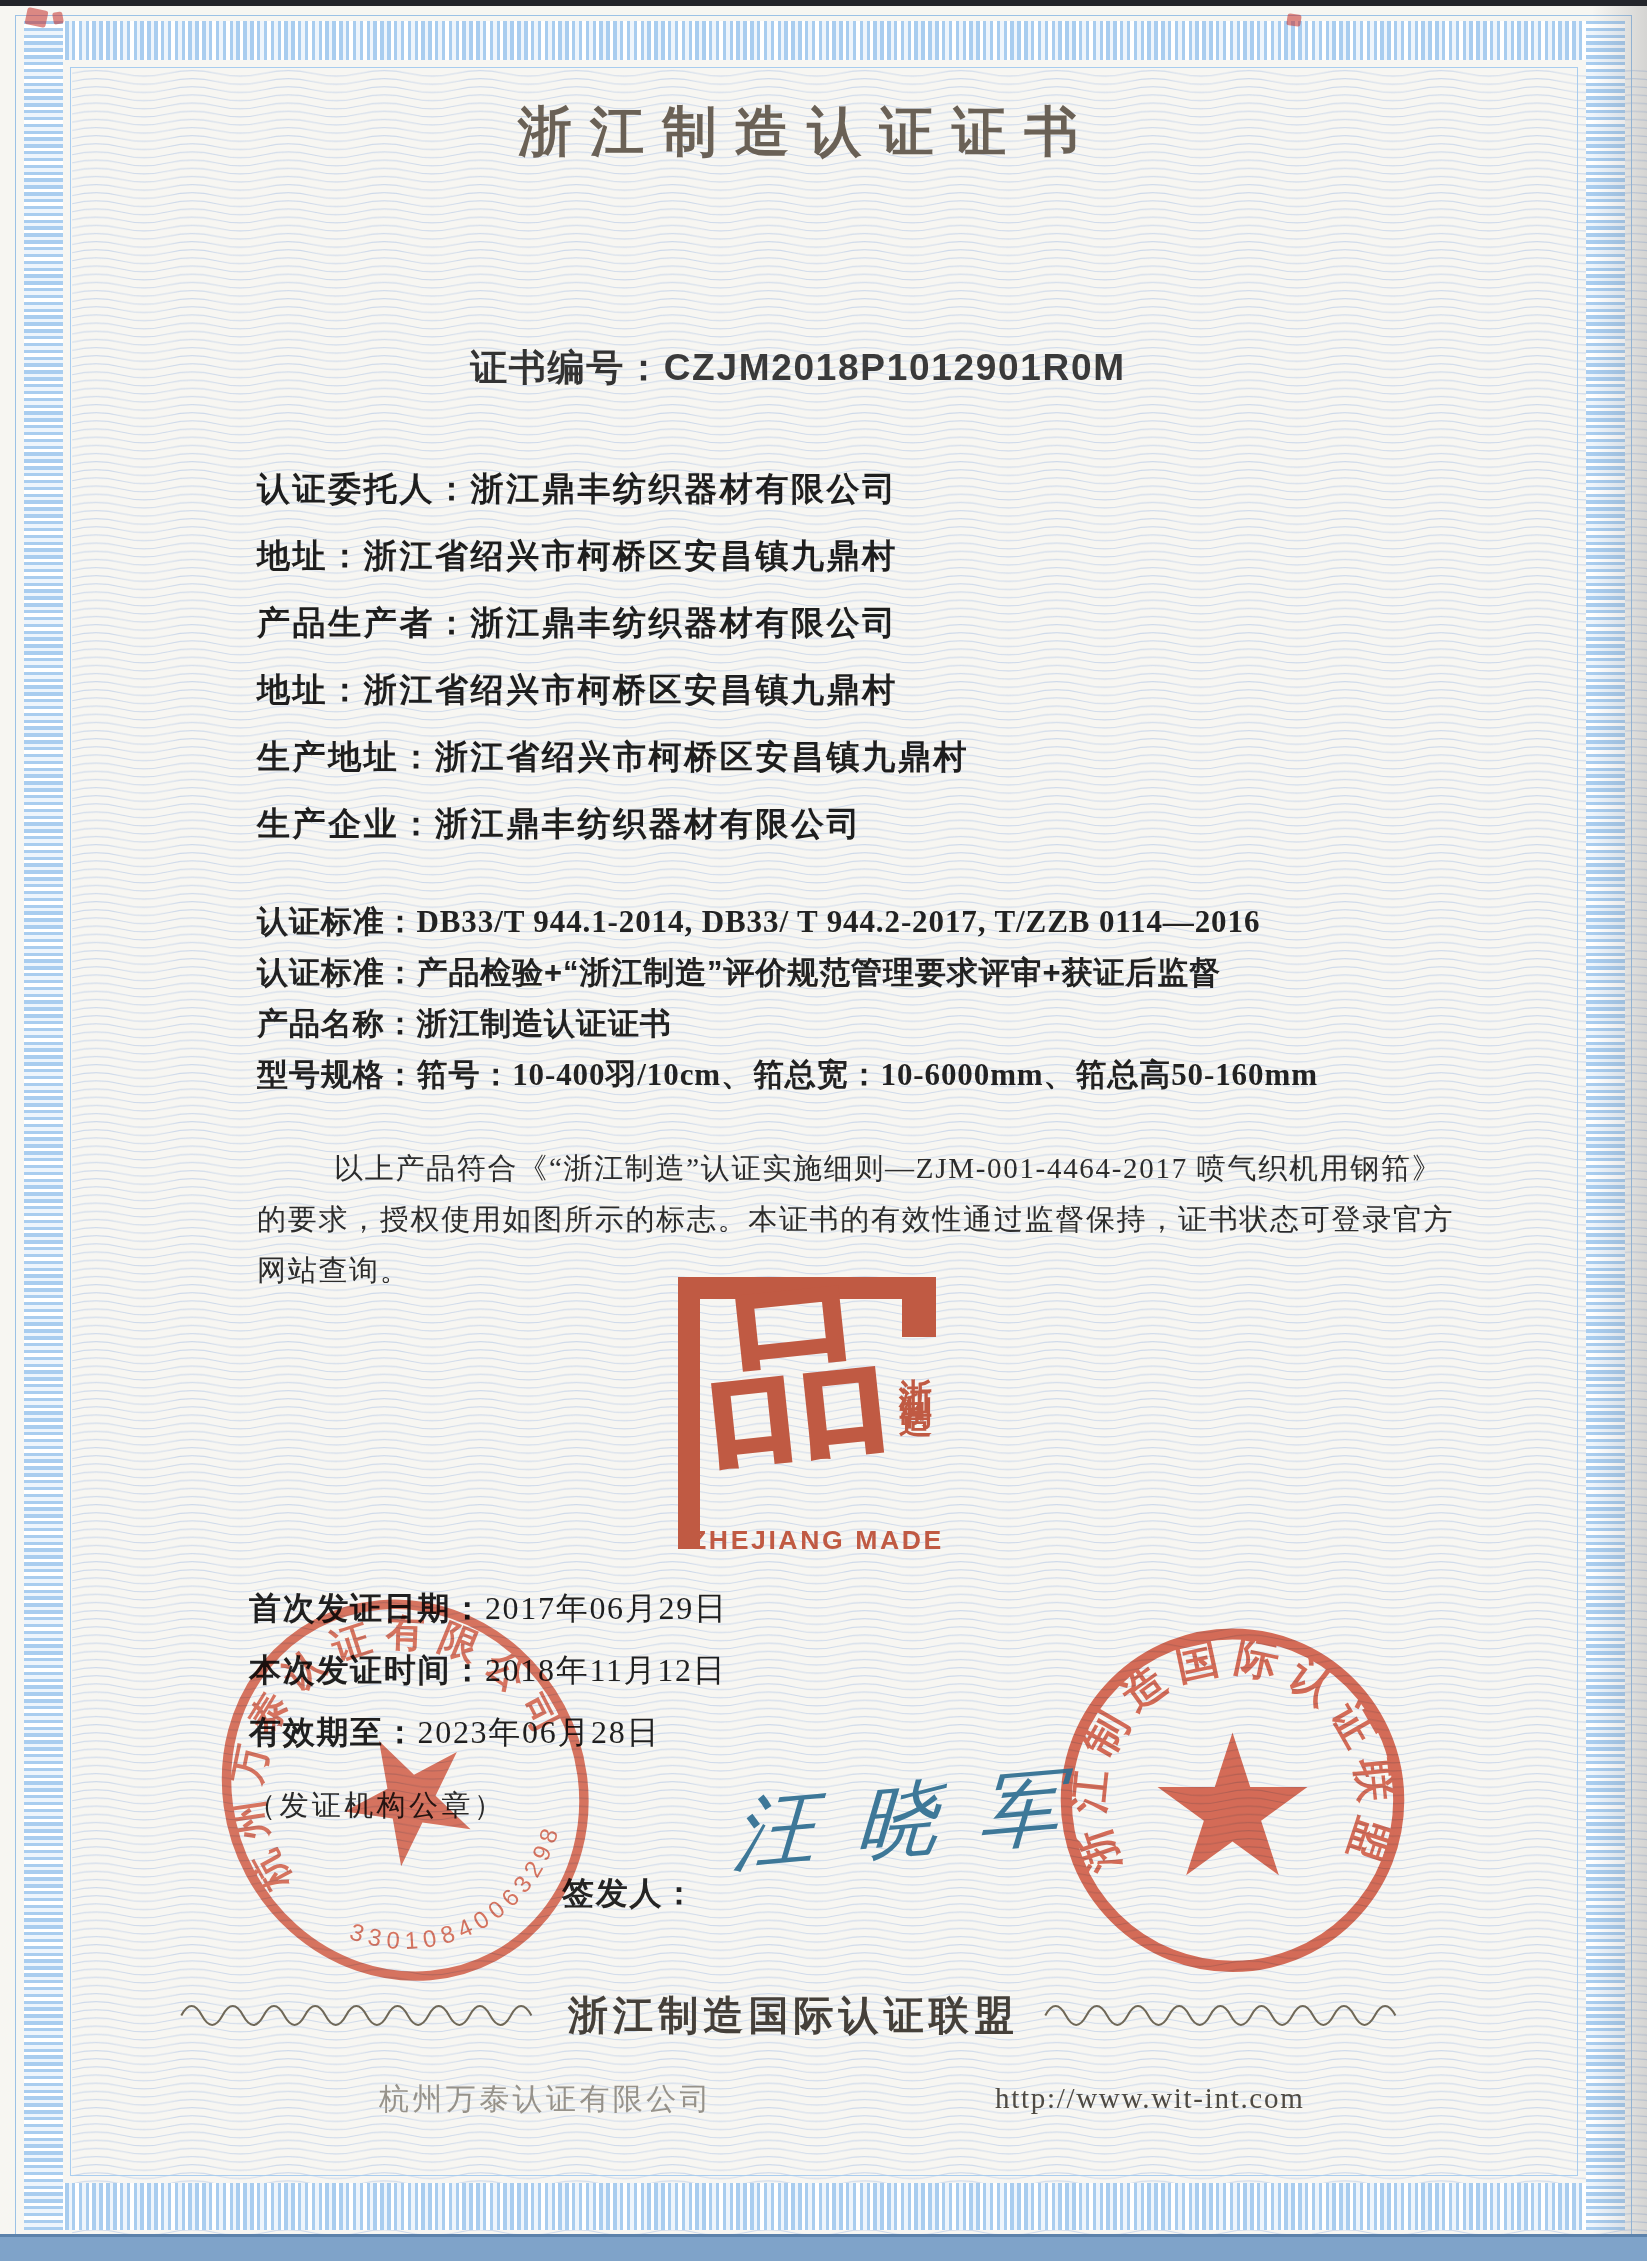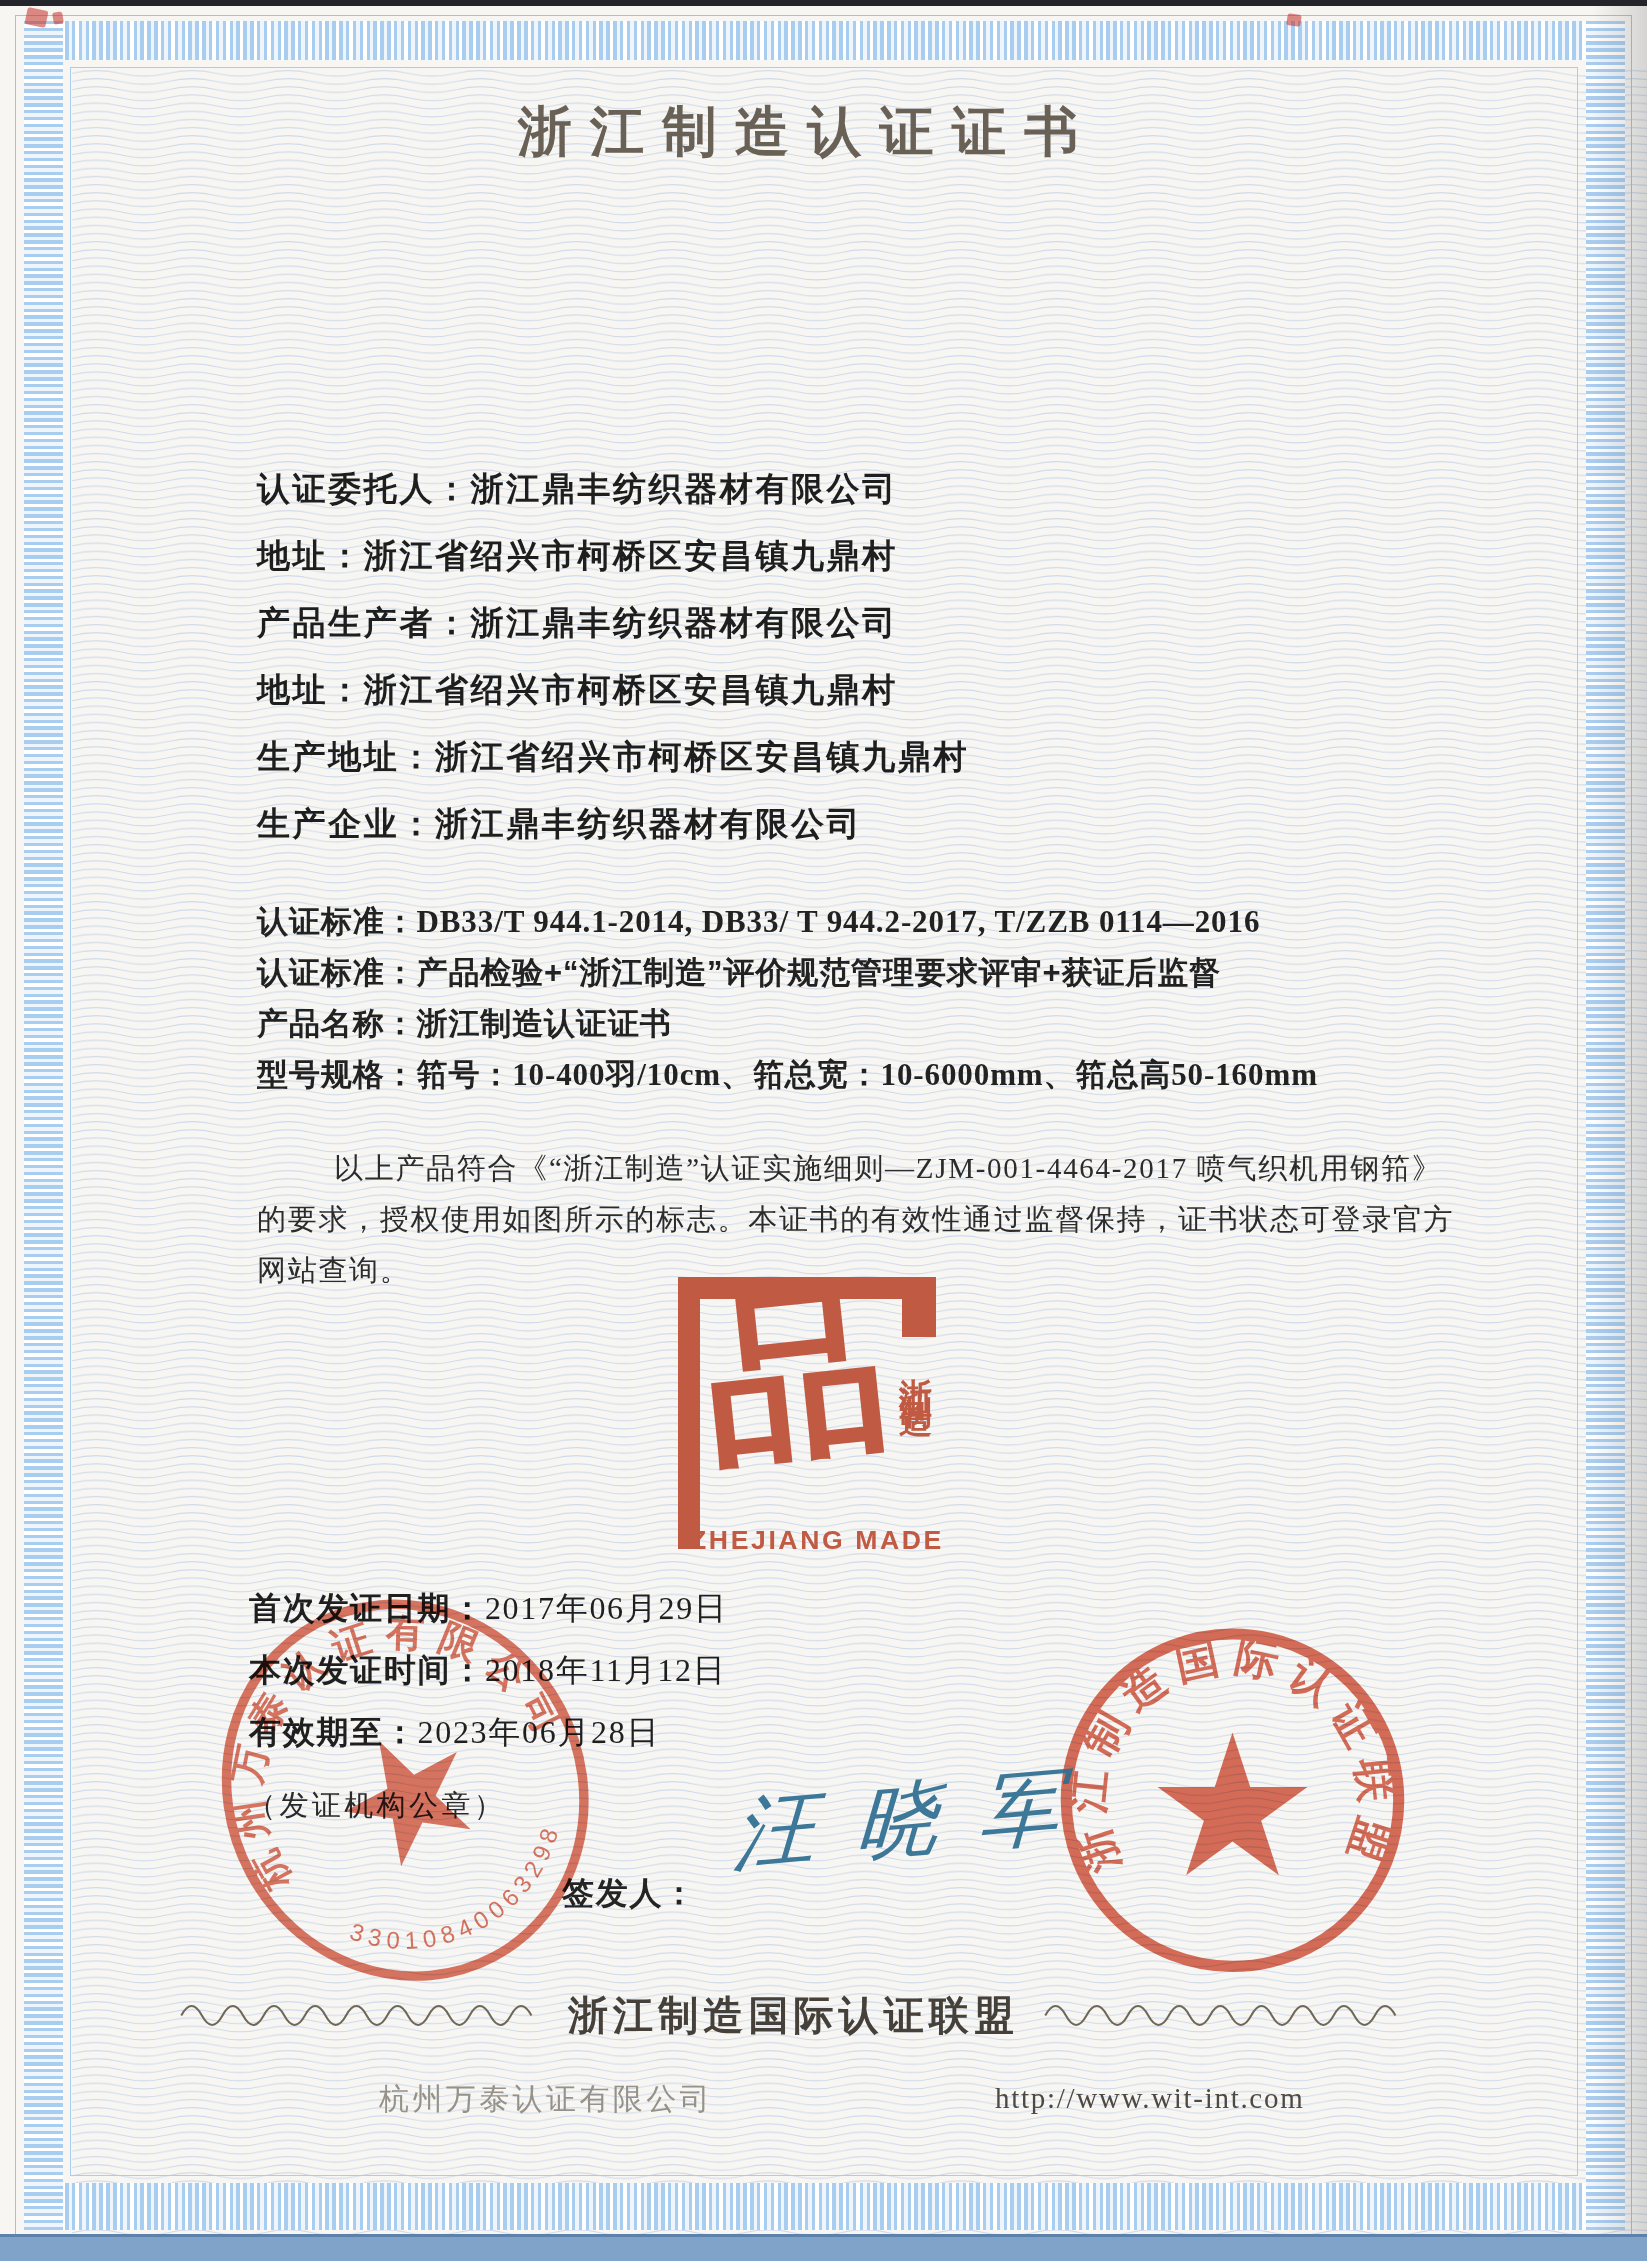--- a/index.html
+++ b/index.html
@@ -102,20 +102,23 @@
 
   <div class="scan-top"></div>
   <div class="scan-right"></div>
   <div class="scan-bottom"></div>
   <div class="scan-mark m1"></div>
   <div class="scan-mark m2"></div>
   <div class="scan-mark m3"></div>
 
   <div class="title">浙江制造认证证书</div>
 
+  <div class="certno">
+    <span>证书编号：</span><span class="num">CZJM2018P1012901R0M</span>
+  </div>
 
   <div class="info">
     <div class="row"><span>认证委托人：</span><span>浙江鼎丰纺织器材有限公司</span></div>
     <div class="row"><span>地址：</span><span>浙江省绍兴市柯桥区安昌镇九鼎村</span></div>
     <div class="row"><span>产品生产者：</span><span>浙江鼎丰纺织器材有限公司</span></div>
     <div class="row"><span>地址：</span><span>浙江省绍兴市柯桥区安昌镇九鼎村</span></div>
     <div class="row"><span>生产地址：</span><span>浙江省绍兴市柯桥区安昌镇九鼎村</span></div>
     <div class="row"><span>生产企业：</span><span>浙江鼎丰纺织器材有限公司</span></div>
   </div>
 

